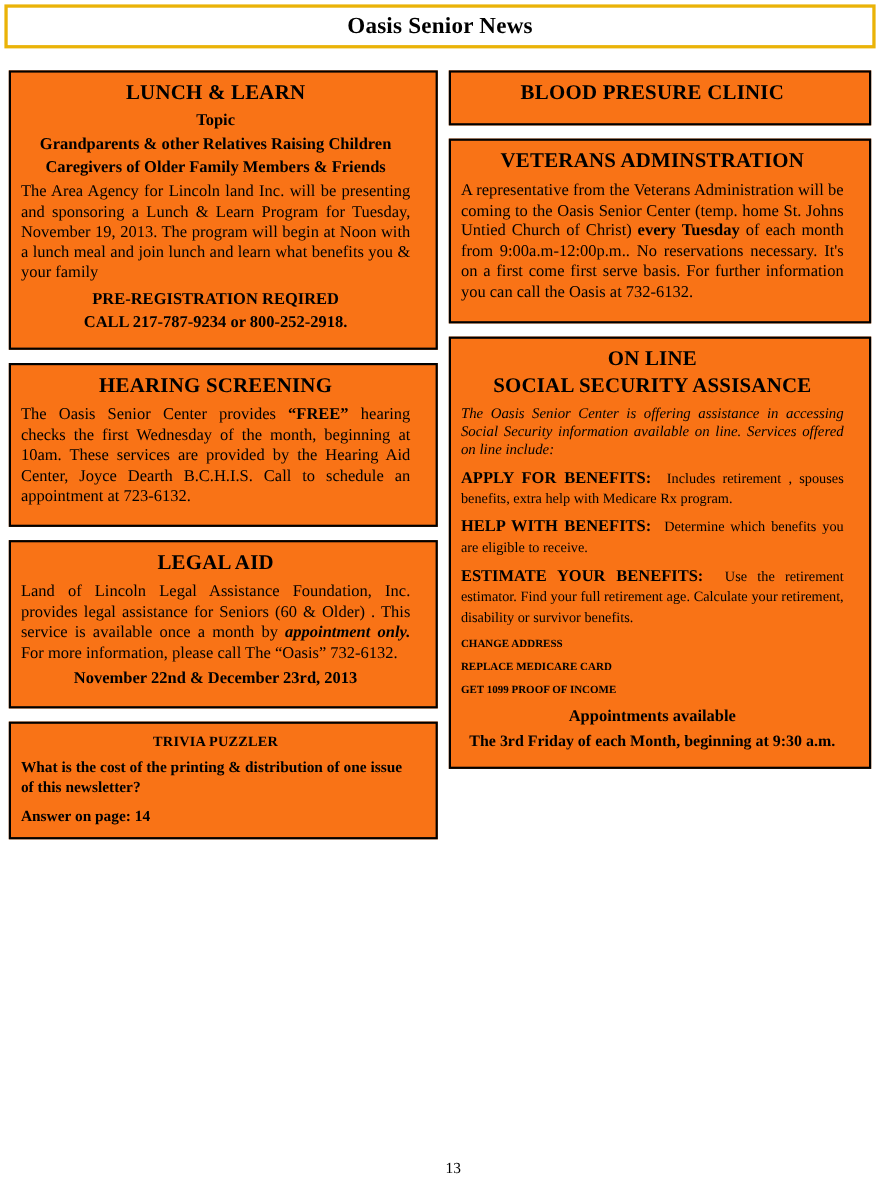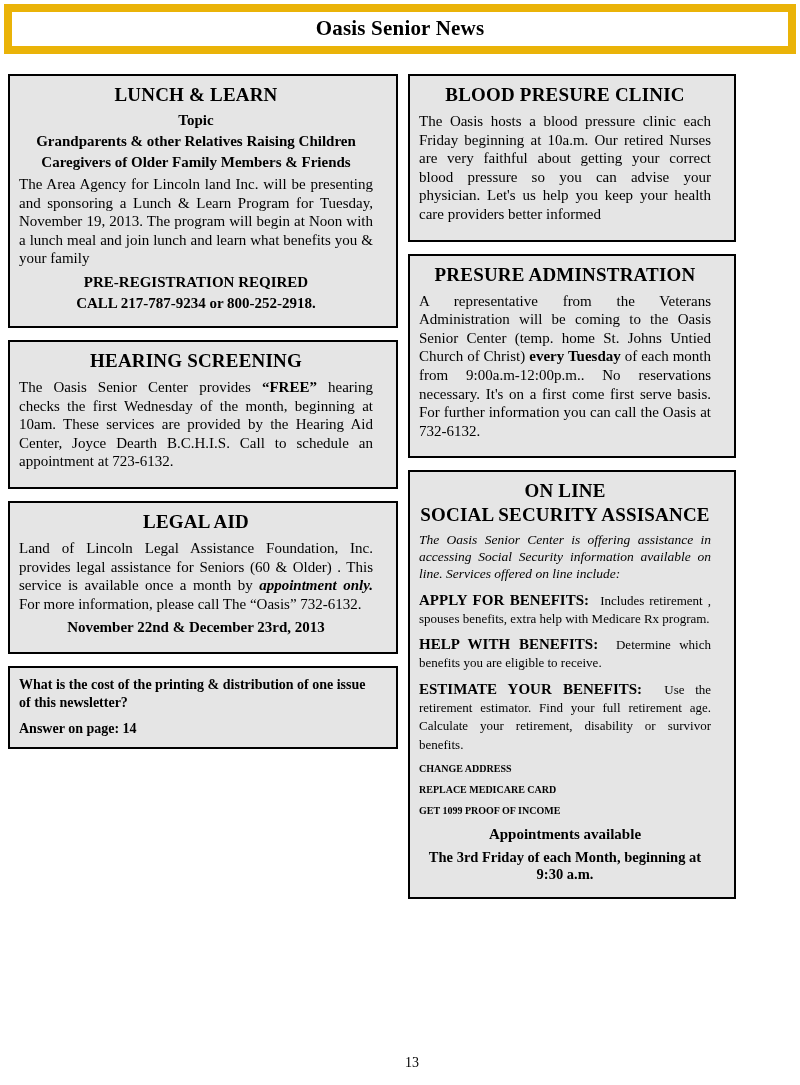--- a/index.html
+++ b/index.html
@@ -7,40 +7,40 @@
   body {
     width: 800px;
     height: 1085px;
     position: relative;
     font-family: "Liberation Serif", serif;
     color: #000;
     overflow: hidden;
   }
   .masthead {
     margin: 4px 4px 0 4px;
-    border: 8px solid #eab308;
+    border: 3px solid #eab308;
     text-align: center;
     padding: 4px 0 5px 0;
   }
   .masthead h1 { font-size: 21px; font-weight: bold; letter-spacing: 0.2px; }
   .columns {
     display: flex;
     gap: 10px;
     padding: 20px 8px 0 8px;
     align-items: flex-start;
   }
   .col { display: flex; flex-direction: column; }
   .col-left  { width: 390px; }
-  .col-right { width: 328px; }
+  .col-right { width: 384px; }
   .box {
     border: 2px solid #000;
     padding: 6px 23px 10px 9px;
     margin-bottom: 12px;
     width: 100%;
-    background: #e5e5e5;
+    background: #f97316;
   }
   .box-title {
     text-align: center;
     font-size: 19px;
     font-weight: bold;
     margin: 2px 0 6px 0;
     letter-spacing: 0.2px;
   }
   .box-title.stacked { margin-bottom: 0; }
   .box-title.small { font-size: 13px; margin-bottom: 8px; }
@@ -98,35 +98,35 @@
         <p class="body"><span>The Oasis Senior Center provides </span><span class="b">“FREE”</span><span> hearing checks the first Wednesday of the month, beginning at 10am. These services are provided by the Hearing Aid Center, Joyce Dearth B.C.H.I.S.  Call to  schedule an appointment at 723-6132.</span></p>
       </section>
 
       <section class="box">
         <h2 class="box-title">LEGAL AID</h2>
         <p class="body"><span>Land of Lincoln Legal Assistance Foundation, Inc. provides legal assistance for Seniors (60 &amp; Older) . This service is available once a month by </span><span class="bi">appointment only.</span><span> For more information, please call The “Oasis” 732-6132.</span></p>
         <div class="centerline">November 22nd &amp; December 23rd, 2013</div>
       </section>
 
       <section class="box">
+        <h2 class="box-title small">TRIVIA PUZZLER</h2>
         <p class="question">What is the cost of the printing &amp; distribution of one issue of this newsletter?</p>
         <div class="answer">Answer on page: 14</div>
       </section>
 
     </div>
 
     <div class="col col-right">
 
       <section class="box">
         <h2 class="box-title">BLOOD PRESURE CLINIC</h2>
-        <p class="body">The Oasis hosts a blood pressure clinic each Friday beginning at 10a.m.  Our retired Nurses are very faithful about getting your correct blood pressure so you can advise your physician.  Let's us help you keep your health care providers better informed</p>
       </section>
 
       <section class="box">
-        <h2 class="box-title">PRESURE ADMINSTRATION</h2>
+        <h2 class="box-title">VETERANS ADMINSTRATION</h2>
         <p class="body"><span>A representative from the Veterans Administration will be coming to the Oasis Senior Center (temp. home St. Johns Untied Church of Christ) </span><span class="b">every Tuesday</span><span> of each month from 9:00a.m-12:00p.m..  No reservations necessary.  It's on a first come first serve basis.  For further information you can call the Oasis at 732-6132.</span></p>
       </section>
 
       <section class="box">
         <h2 class="box-title stacked">ON LINE</h2>
         <h2 class="box-title">SOCIAL SECURITY ASSISANCE</h2>
         <p class="body small">The Oasis Senior Center is offering assistance in accessing Social Security information available on line.  Services offered on line include:</p>
 
         <p class="benefit"><span class="label">APPLY FOR BENEFITS:</span>&nbsp; <span class="desc">Includes retirement , spouses benefits, extra help with Medicare Rx program.</span></p>
         <p class="benefit"><span class="label">HELP WITH BENEFITS:</span>&nbsp; <span class="desc">Determine which benefits you are eligible to receive.</span></p>

